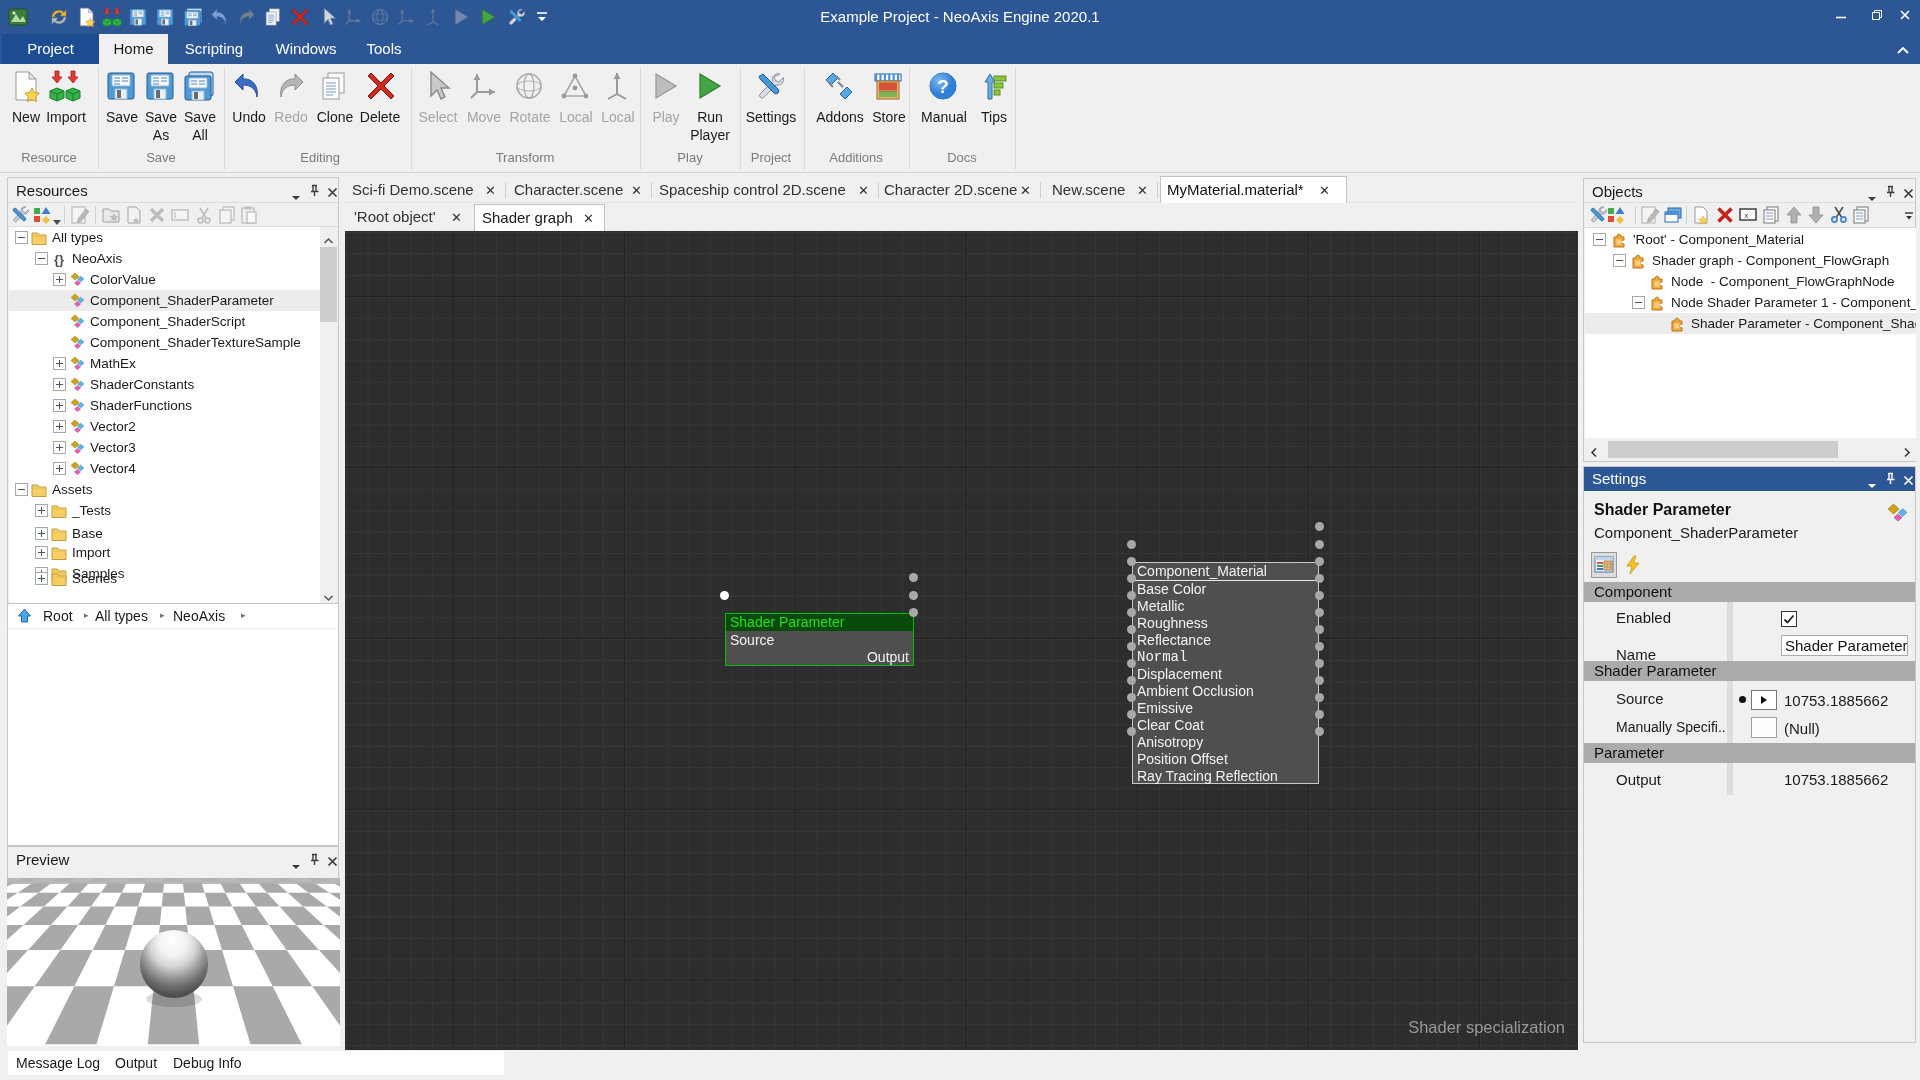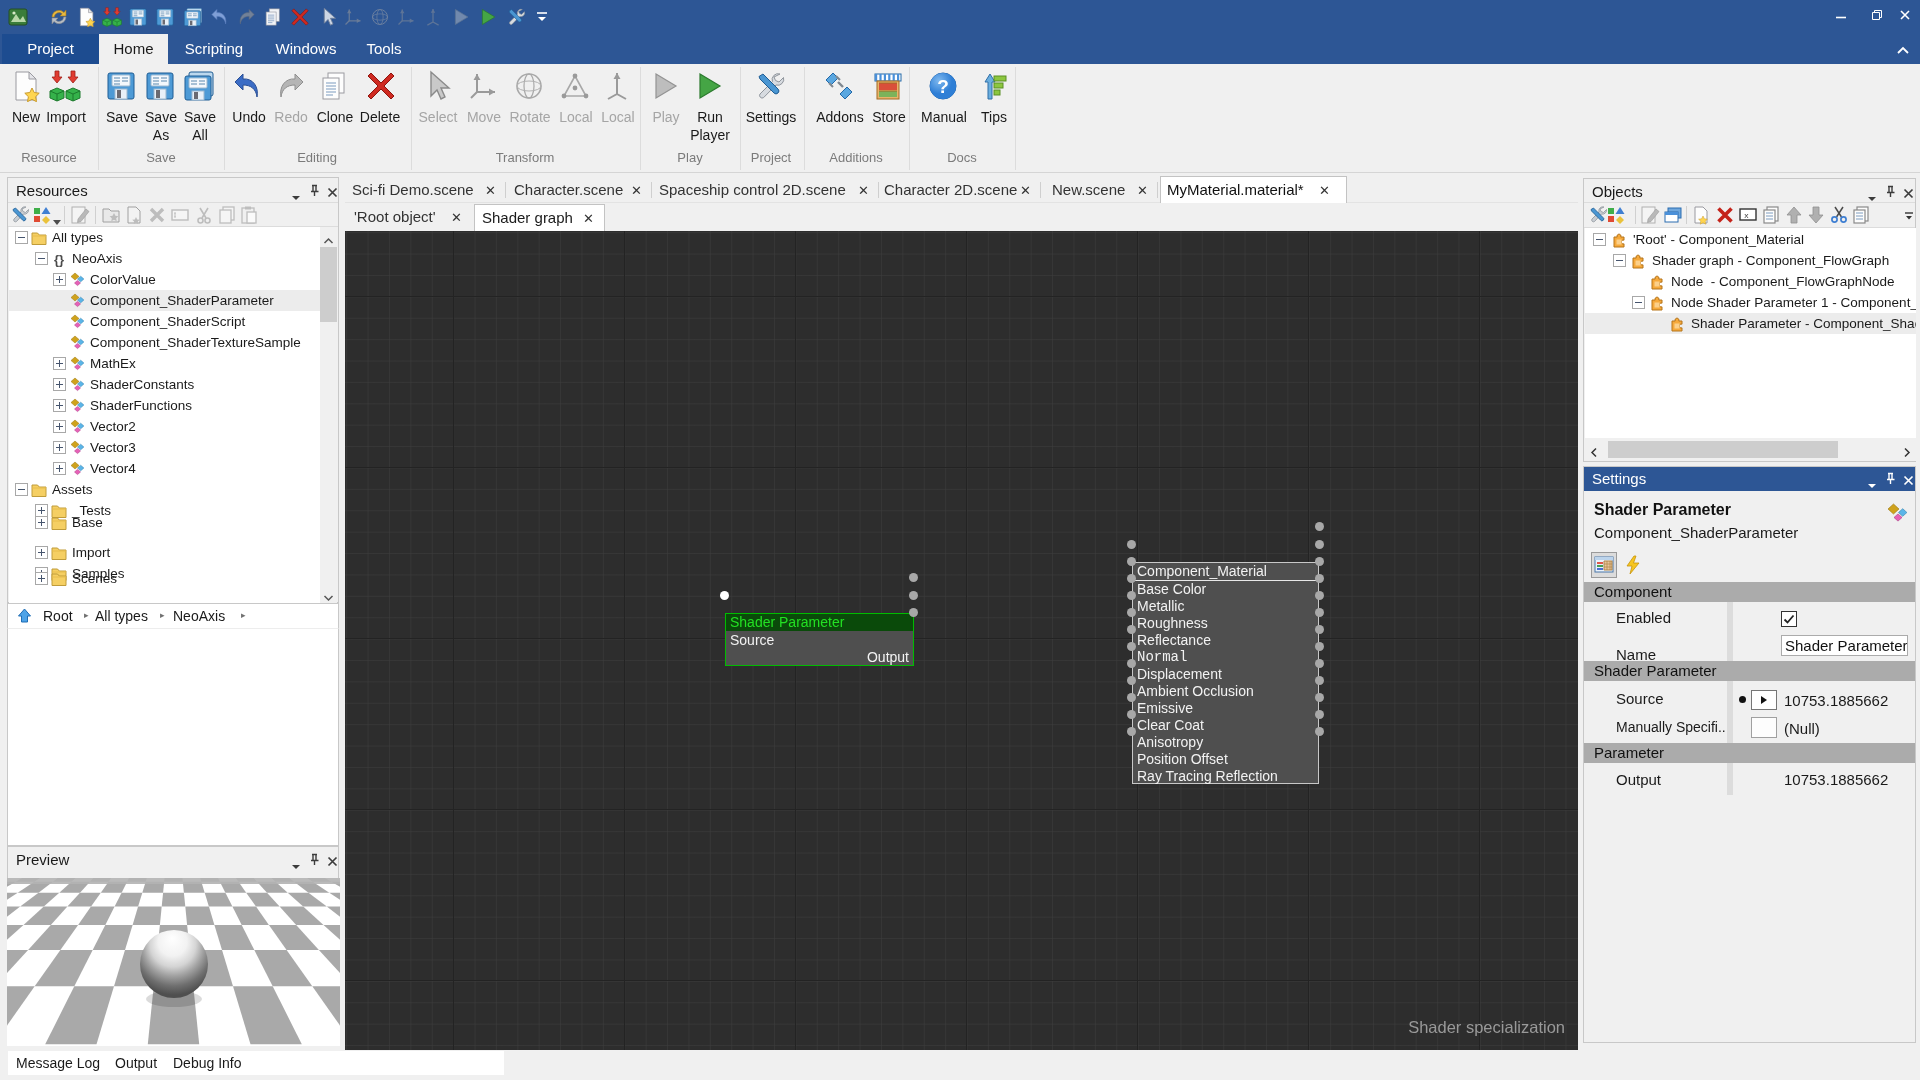--- a/index.html
+++ b/index.html
@@ -227,20 +227,21 @@
         <div style="transform:scale(0.625);transform-origin:0 0;width:32px;height:32px;"><svg width="32" height="32" viewBox="0 0 32 32">
             <path d="M26 4 a6 6 0 0 0 -7.6 7.6 L6 24 a2.6 2.6 0 0 0 3.6 3.6 L22 15 A6 6 0 0 0 29.5 7.5 L25 12 L21.5 10.5 L20 7 Z" fill="#d7dbe0" stroke="#8f959c"></path>
             <path d="M5 6.5 L9 4 L24 19 a2.8 2.8 0 1 1 -4 4 L6 9 Z" fill="#4a96d2" stroke="#1f5d94"></path>
           </svg></div>
       </div>
 <div class="abs" style="left:532px;top:7px;width:20px;height:20px;opacity:1.0;"><svg width="20" height="20" viewBox="0 0 20 20">
           <path d="M5 6 h10" stroke="#fff" stroke-width="1.6"></path>
           <path d="M6 10 l4 4 4 -4 z" fill="#fff"></path>
         </svg></div>
     </div>
+  <div class="abs" id="title-text">Example Project - NeoAxis Engine 2020.1</div>
   <div class="abs winbtn" style="left:1824px;"><svg width="12" height="12">
         <path d="M1 8.5 h10" stroke="#fff" stroke-width="1.6"></path>
       </svg></div>
   <div class="abs winbtn" style="left:1858px;"><svg width="13" height="12">
         <path d="M3.5 3.5 h7 v7 h-7 z" fill="none" stroke="#fff"></path>
         <path d="M5.5 3.5 v-2 h7 v7 h-2" fill="none" stroke="#fff"></path>
       </svg></div>
   <div class="abs winbtn" style="left:1888px;"><svg width="12" height="12">
         <path d="M2 2 L10 10 M10 2 L2 10" stroke="#fff" stroke-width="1.6"></path>
       </svg></div>
@@ -261,21 +262,21 @@
     <div class="rsep" style="left:98px;"></div>
 <div class="rsep" style="left:224px;"></div>
 <div class="rsep" style="left:411px;"></div>
 <div class="rsep" style="left:640px;"></div>
 <div class="rsep" style="left:740px;"></div>
 <div class="rsep" style="left:804px;"></div>
 <div class="rsep" style="left:909px;"></div>
 <div class="rsep" style="left:1015px;"></div>
 <div class="rlabel" style="left:9px;">Resource</div>
 <div class="rlabel" style="left:121px;">Save</div>
-<div class="rlabel" style="left:277px;">Editing</div>
+<div class="rlabel" style="left:260px;text-align:right;">Editing</div>
 <div class="rlabel" style="left:485px;">Transform</div>
 <div class="rlabel" style="left:650px;">Play</div>
 <div class="rlabel" style="left:731px;">Project</div>
 <div class="rlabel" style="left:816px;">Additions</div>
 <div class="rlabel" style="left:922px;">Docs</div>
 <div class="ric" style="left:9px;"><svg width="32" height="32" viewBox="0 0 32 32">
         <path d="M7 2 h13 l7 7 v21 h-20 z" fill="#fdfdfd" stroke="#9a9aa0"></path>
         <path d="M20 2 l7 7 h-7 z" fill="#e4e4e8" stroke="#9a9aa0"></path>
         <path d="M23 18 l2.2 4.5 5 .7 -3.6 3.5 .9 5 -4.5 -2.4 -4.5 2.4 .9 -5 -3.6 -3.5 5 -.7 z" fill="#ffd54f" stroke="#c99b2e"></path>
       </svg></div>
@@ -601,21 +602,21 @@
         <div class="tlabel" style="left:43px;">Assets</div>
       </div>
 <div class="trow" style="top:273px;">
         <div class="expander plus" style="left:26px;"></div>
         <div class="ticon" style="left:42px;"><svg width="16" height="16" viewBox="0 0 16 16">
             <path d="M1 3 h5.5 l1.8 2 H15 v9.5 H1 z" fill="#f5cf63" stroke="#c09c3a"></path>
             <path d="M1 6 h14" stroke="#e8bd4d"></path>
           </svg></div>
         <div class="tlabel" style="left:63px;">_Tests</div>
       </div>
-<div class="trow" style="top:285px;">
+<div class="trow" style="top:296px;">
         <div class="expander plus" style="left:26px;"></div>
         <div class="ticon" style="left:42px;"><svg width="16" height="16" viewBox="0 0 16 16">
             <path d="M1 3 h5.5 l1.8 2 H15 v9.5 H1 z" fill="#f5cf63" stroke="#c09c3a"></path>
             <path d="M1 6 h14" stroke="#e8bd4d"></path>
           </svg></div>
         <div class="tlabel" style="left:63px;">Base</div>
       </div>
 <div class="trow" style="top:315px;">
         <div class="expander plus" style="left:26px;"></div>
         <div class="ticon" style="left:42px;"><svg width="16" height="16" viewBox="0 0 16 16">

